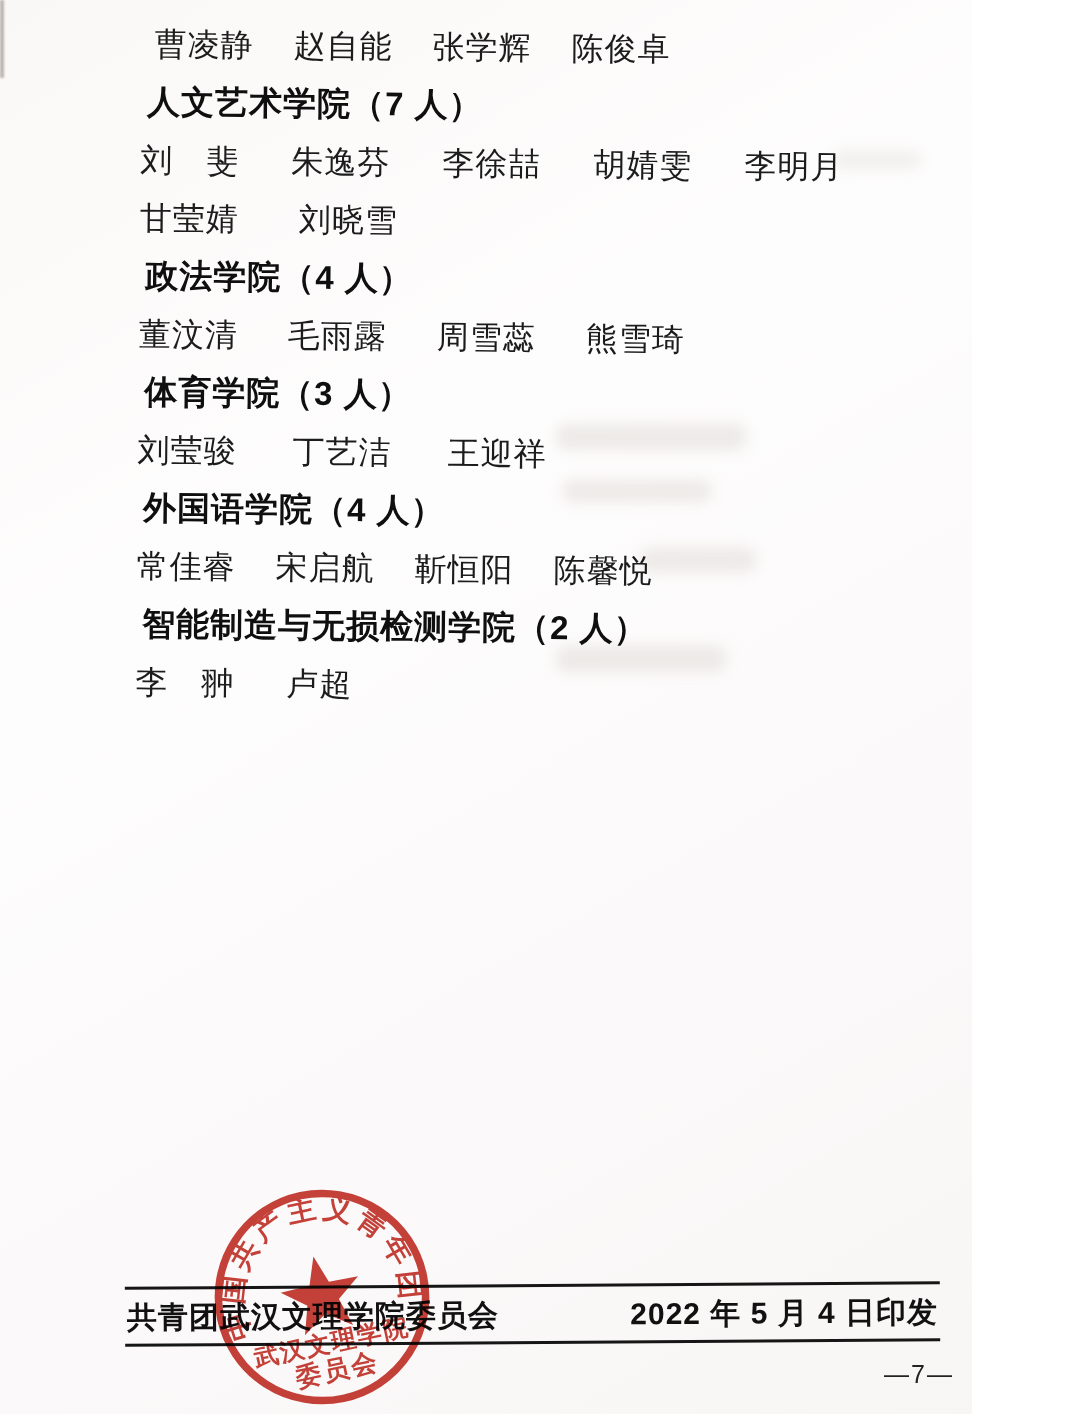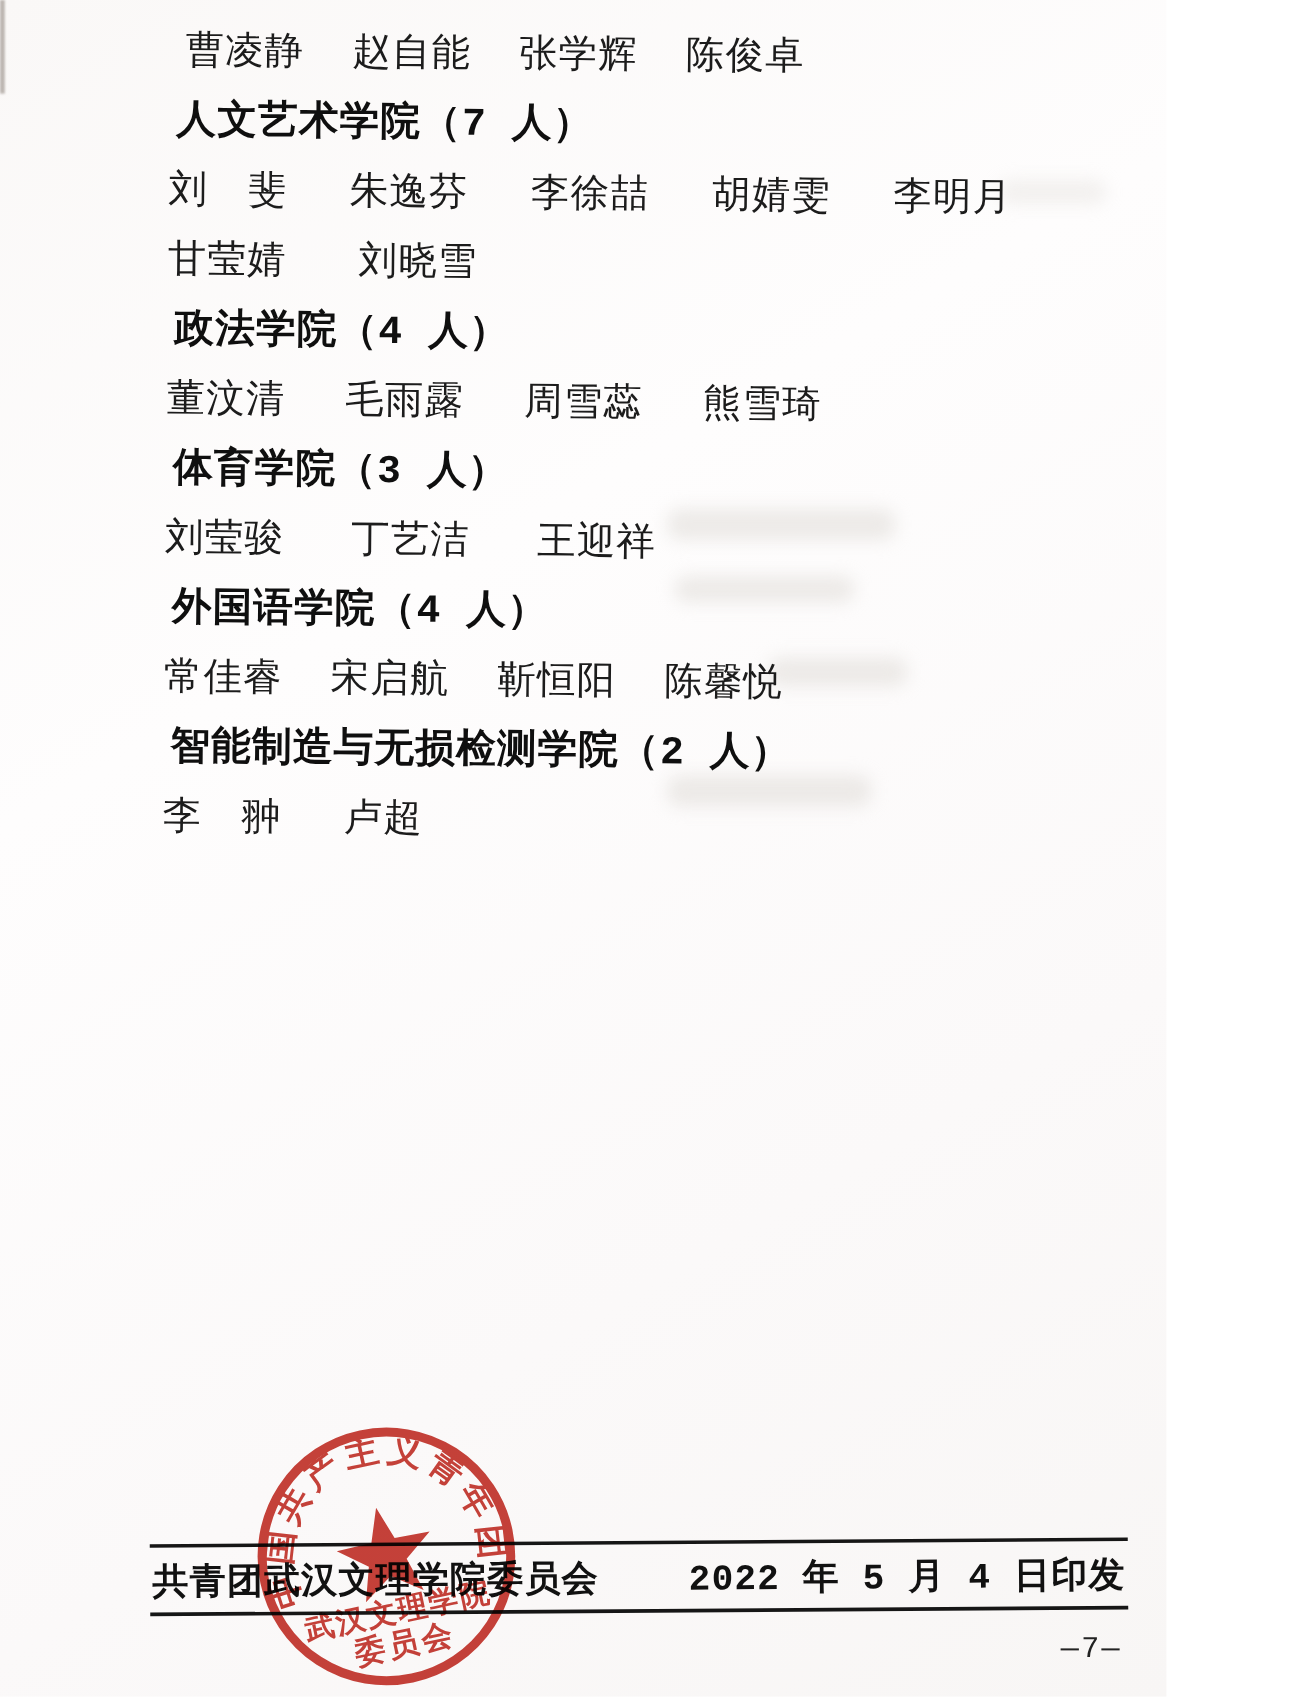--- a/index.html
+++ b/index.html
@@ -1,21 +1,21 @@
 <!DOCTYPE html>
 <html><head>
 <meta charset="utf-8">
 <style>
   html,body{margin:0;padding:0;background:#ffffff;}
   .page{
     position:relative;
     width:972px;height:1414px;
     background:linear-gradient(150deg,#faf8f7 0%,#fefdfd 35%,#fbf9f9 70%,#f8f6f5 100%);
     overflow:hidden;
-    font-family:Liberation Mono, monospace;
+    font-family:Liberation Sans, sans-serif;
     color:#1a1a1a;
   }
   .corner-artifact{
     position:absolute;left:0;top:0;width:4px;height:78px;
     background:#8a8078;opacity:.55;filter:blur(1px);
   }
   
   .content{
     position:absolute;left:142px;top:0;width:840px;
     transform:rotate(0.55deg);transform-origin:0 0;

